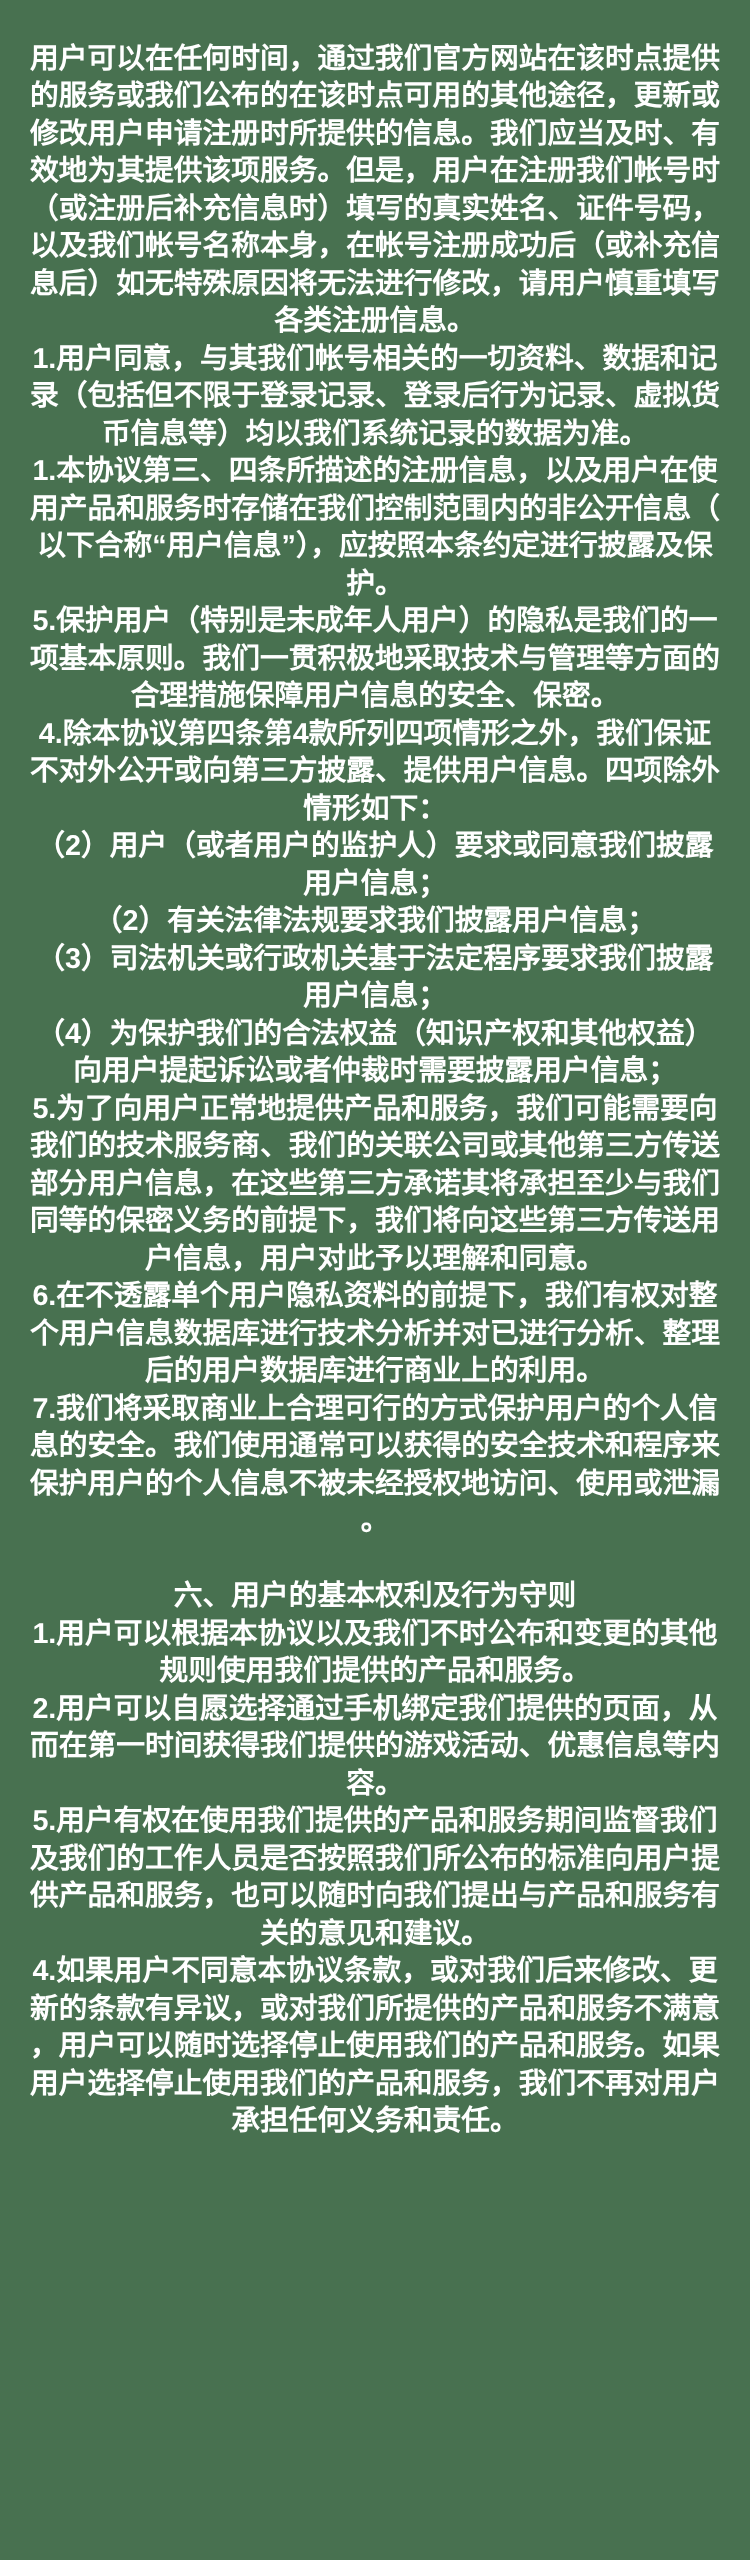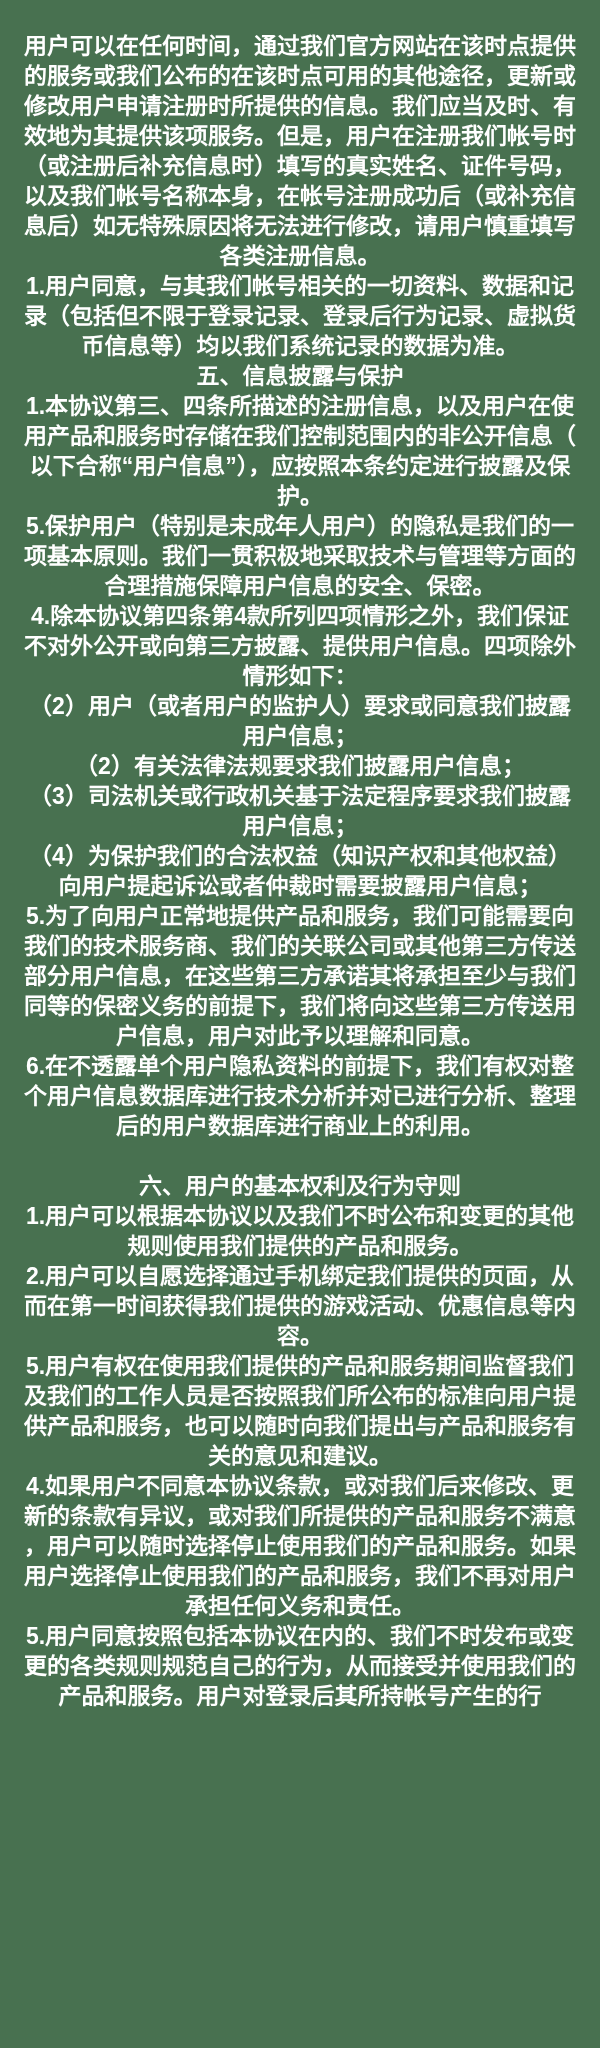--- a/index.html
+++ b/index.html
@@ -32,30 +32,29 @@
   .terms p.blank {
     height: 30px;
   }
 </style>
 </head>
 <body>
 
 <div class="terms">
   <p>用户可以在任何时间，通过我们官方网站在该时点提供的服务或我们公布的在该时点可用的其他途径，更新或修改用户申请注册时所提供的信息。我们应当及时、有效地为其提供该项服务。但是，用户在注册我们帐号时（或注册后补充信息时）填写的真实姓名、证件号码，以及我们帐号名称本身，在帐号注册成功后（或补充信息后）如无特殊原因将无法进行修改，请用户慎重填写各类注册信息。</p>
   <p>1.用户同意，与其我们帐号相关的一切资料、数据和记录（包括但不限于登录记录、登录后行为记录、虚拟货币信息等）均以我们系统记录的数据为准。</p>
-  <p>五、信息披露与保护</p>
   <p>1.本协议第三、四条所描述的注册信息，以及用户在使用产品和服务时存储在我们控制范围内的非公开信息（以下合称“用户信息”），应按照本条约定进行披露及保护。</p>
   <p>5.保护用户（特别是未成年人用户）的隐私是我们的一项基本原则。我们一贯积极地采取技术与管理等方面的合理措施保障用户信息的安全、保密。</p>
   <p>4.除本协议第四条第4款所列四项情形之外，我们保证不对外公开或向第三方披露、提供用户信息。四项除外情形如下：</p>
   <p>（2）用户（或者用户的监护人）要求或同意我们披露用户信息；</p>
   <p>（2）有关法律法规要求我们披露用户信息；</p>
   <p>（3）司法机关或行政机关基于法定程序要求我们披露用户信息；</p>
   <p>（4）为保护我们的合法权益（知识产权和其他权益）向用户提起诉讼或者仲裁时需要披露用户信息；</p>
   <p>5.为了向用户正常地提供产品和服务，我们可能需要向我们的技术服务商、我们的关联公司或其他第三方传送部分用户信息，在这些第三方承诺其将承担至少与我们同等的保密义务的前提下，我们将向这些第三方传送用户信息，用户对此予以理解和同意。</p>
   <p>6.在不透露单个用户隐私资料的前提下，我们有权对整个用户信息数据库进行技术分析并对已进行分析、整理后的用户数据库进行商业上的利用。</p>
+  <p>7.我们将采取商业上合理可行的方式保护用户的个人信息的安全。我们使用通常可以获得的安全技术和程序来保护用户的个人信息不被未经授权地访问、使用或泄漏。</p>
   <p class="blank"></p>
   <p>六、用户的基本权利及行为守则</p>
   <p>1.用户可以根据本协议以及我们不时公布和变更的其他规则使用我们提供的产品和服务。</p>
   <p>2.用户可以自愿选择通过手机绑定我们提供的页面，从而在第一时间获得我们提供的游戏活动、优惠信息等内容。</p>
   <p>5.用户有权在使用我们提供的产品和服务期间监督我们及我们的工作人员是否按照我们所公布的标准向用户提供产品和服务，也可以随时向我们提出与产品和服务有关的意见和建议。</p>
   <p>4.如果用户不同意本协议条款，或对我们后来修改、更新的条款有异议，或对我们所提供的产品和服务不满意，用户可以随时选择停止使用我们的产品和服务。如果用户选择停止使用我们的产品和服务，我们不再对用户承担任何义务和责任。</p>
-  <p>5.用户同意按照包括本协议在内的、我们不时发布或变更的各类规则规范自己的行为，从而接受并使用我们的产品和服务。用户对登录后其所持帐号产生的行</p>
 </div>
 
 </body></html>

